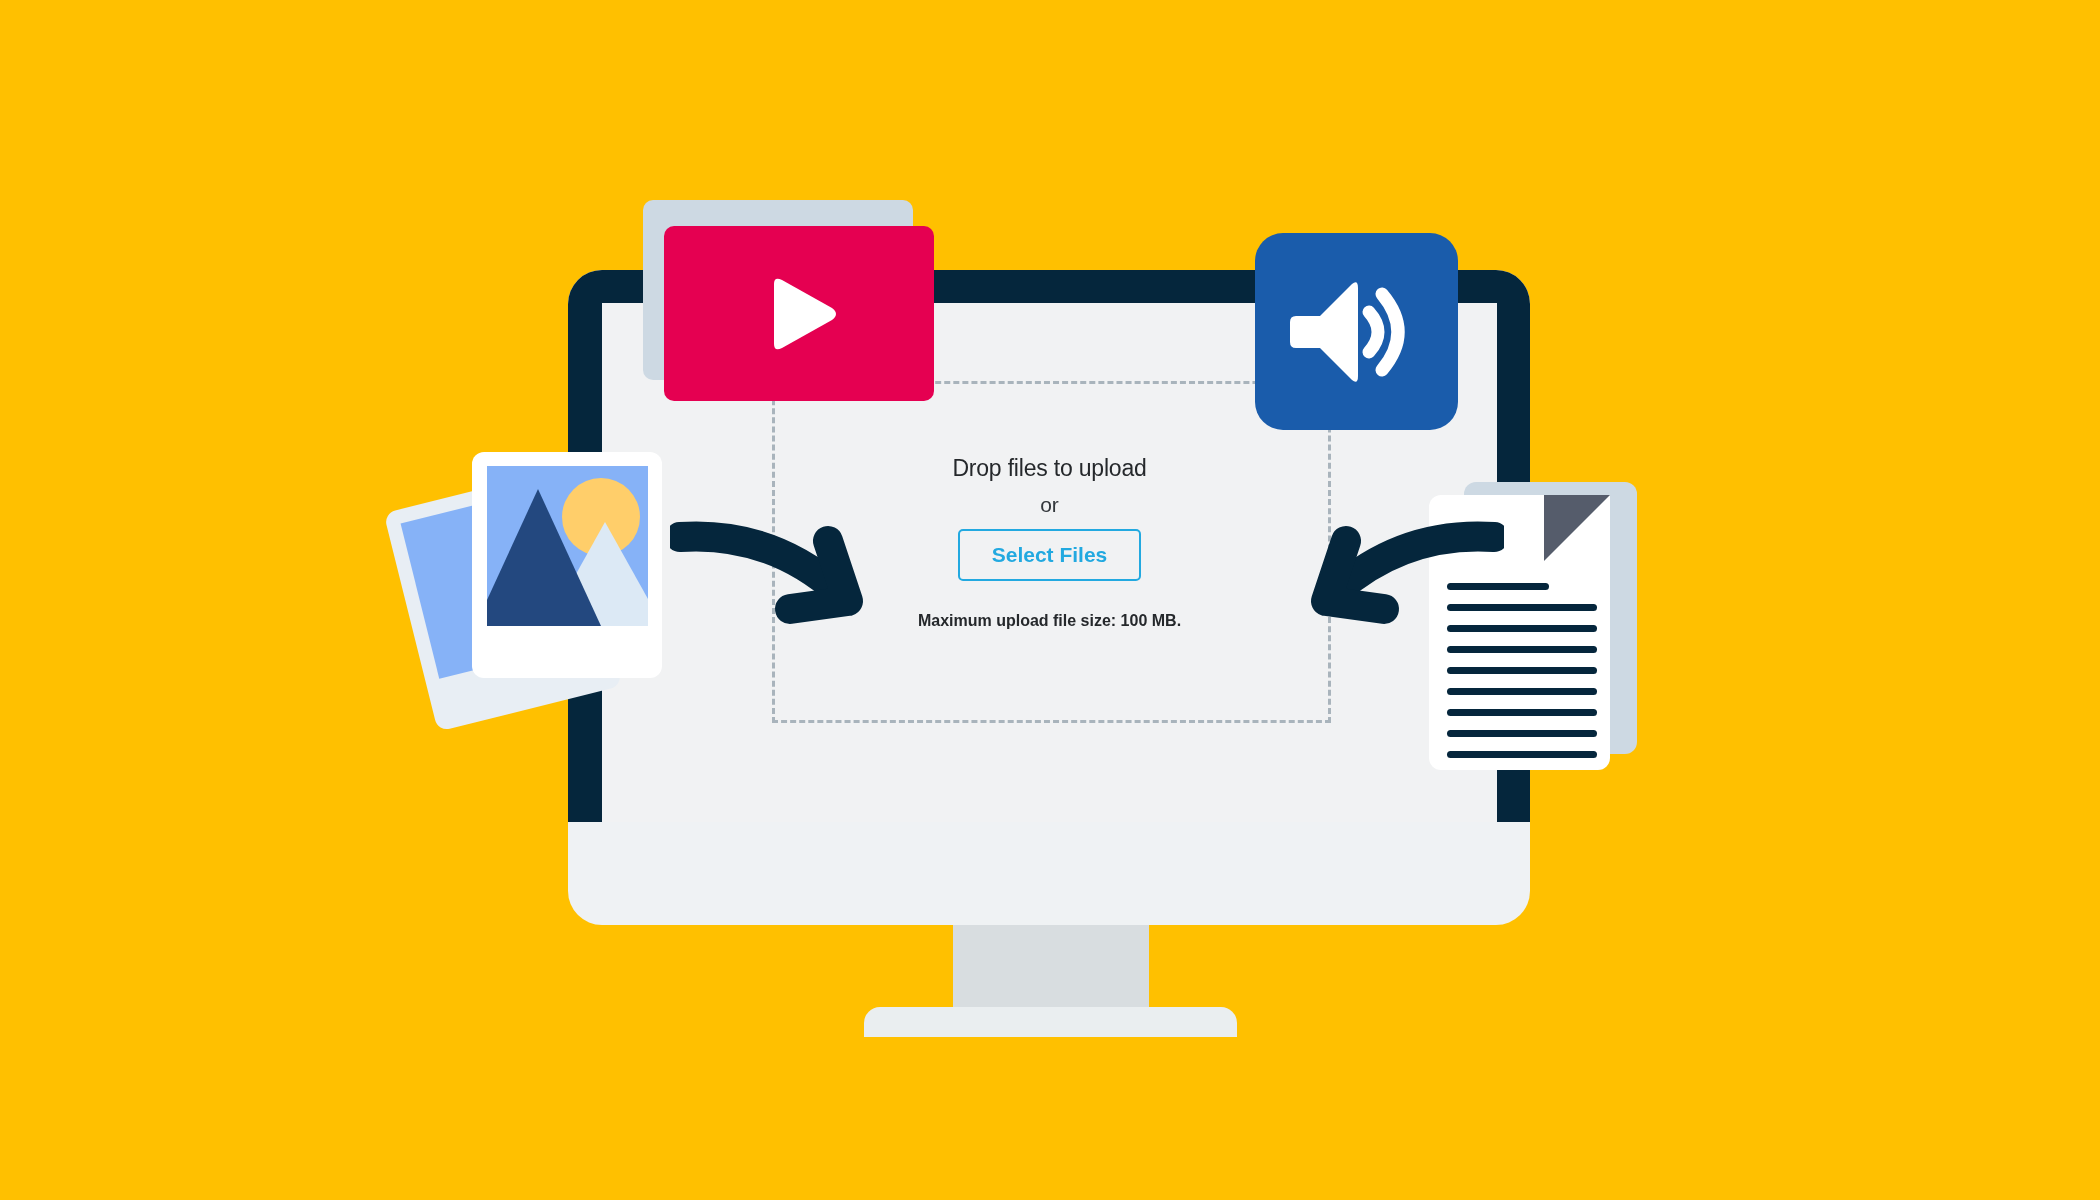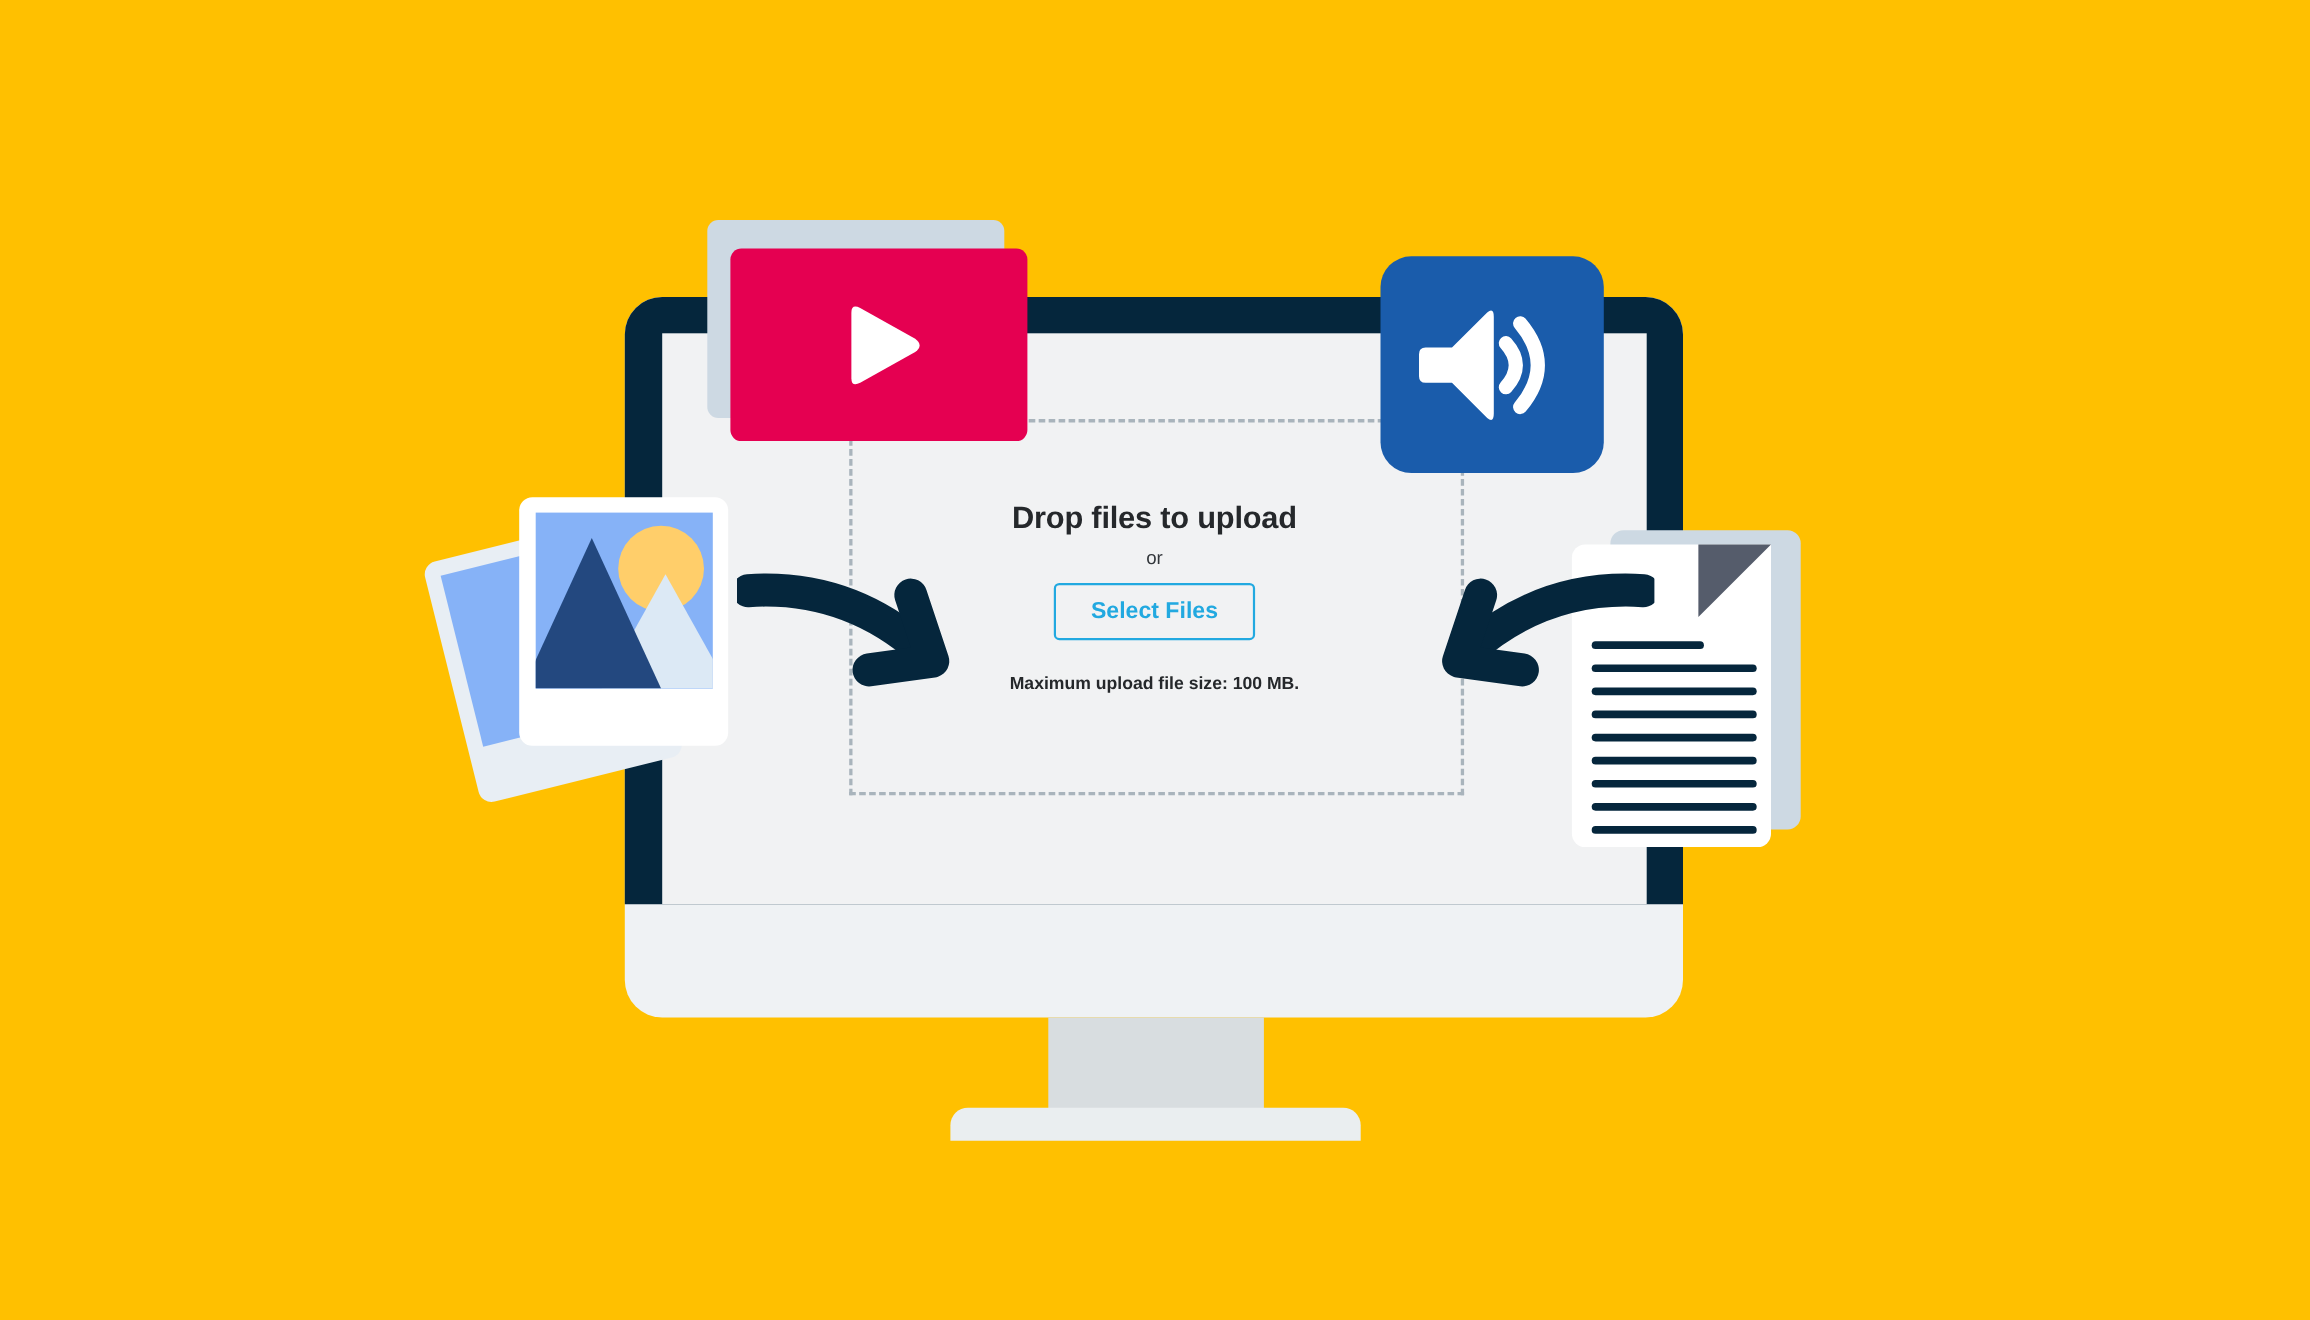--- a/index.html
+++ b/index.html
@@ -79,27 +79,27 @@
 
   
   #upload-block {
     position: absolute;
     left: 602px;
     top: 455px;
     width: 895px;
     text-align: center;
   }
   #drop-title {
-    font-size: 28px;
-    font-weight: bold;
+    font-size: 23px;
+    font-weight: normal;
     color: #25282b;
     letter-spacing: -0.2px;
   }
   #or-label {
-    font-size: 17px;
+    font-size: 21px;
     color: #33373b;
     margin-top: 11px;
   }
   #select-files-button {
     display: inline-block;
     margin-top: 12px;
     padding: 13px 32px;
     border: 2px solid #22a9e0;
     border-radius: 5px;
     background: transparent;

